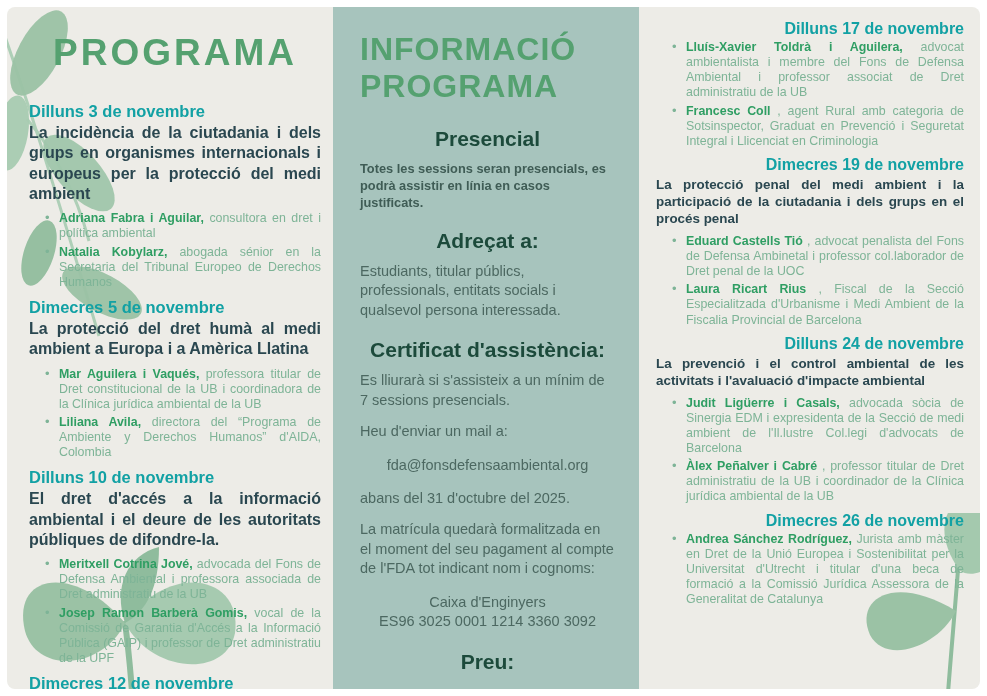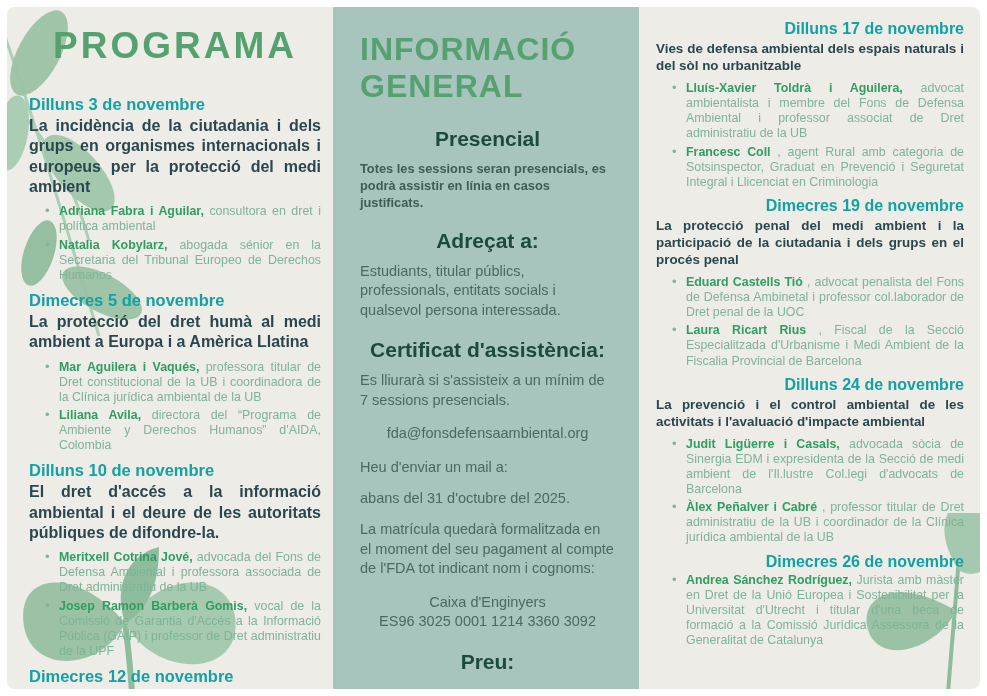--- a/index.html
+++ b/index.html
@@ -9,20 +9,21 @@
   }
   .frame{position:relative;width:987px;height:696px;box-sizing:border-box;padding:7px;background:#ffffff;}
   .page{
     position:relative;width:100%;height:100%;background:#edece7;border-radius:8px;
     display:flex;overflow:hidden;
   }
   
   .col-left{
     position:relative;z-index:2;width:326px;box-sizing:border-box;
     padding:10px 12px 0 22px;
+    margin-top:7px;
   }
   .col-middle{
     position:relative;z-index:2;width:306px;box-sizing:border-box;background:#a7c4bd;
     padding:18px 24px 0 27px;
   }
   .col-right{
     position:relative;z-index:2;flex:1;box-sizing:border-box;
     padding:6px 16px 0 17px;
   }
   
@@ -128,43 +129,42 @@
             </ul>
           </section>
           <section class="session">
             <h3 class="date">Dimecres 12 de novembre</h3>
             <p class="stitle">La participació pública davant de les administracions públiques i l'accés a la justícia per a la defensa del medi ambient</p>
           </section>
         </div>
     </div>
 
     <div class="col-middle">
-      <h1 class="info-title">INFORMACIÓ GENERAL</h1>
+      <h1 class="info-title">INFORMACIÓ PROGRAMA</h1>
       <div id="info-sections">
           <h2 class="mhead">Presencial</h2>
           <p class="mpara small-bold">Totes les sessions seran presencials, es podrà assistir en línia en casos justificats.</p>
           <h2 class="mhead">Adreçat a:</h2>
           <p class="mpara">Estudiants, titular públics, professionals, entitats socials i qualsevol persona interessada.</p>
           <h2 class="mhead">Certificat d'assistència:</h2>
           <p class="mpara">Es lliurarà si s'assisteix a un mínim de 7 sessions presencials.</p>
+          <p class="mpara">Heu d'enviar un mail a:</p>
           <p class="mpara center">fda@fonsdefensaambiental.org</p>
-          <p class="mpara">Heu d'enviar un mail a:</p>
           <p class="mpara">abans del 31 d'octubre del 2025.</p>
           <p class="mpara">La matrícula quedarà formalitzada en el moment del seu pagament al compte de l'FDA tot indicant nom i cognoms:</p>
           <p class="mpara center">Caixa d'Enginyers
 ES96 3025 0001 1214 3360 3092</p>
           <h2 class="mhead">Preu:</h2>
         </div>
     </div>
 
     <div class="col-right">
       <div id="right-sessions">
           <section class="session">
             <h3 class="date">Dilluns 17 de novembre</h3>
-            <p class="stitle">Vies de defensa ambiental dels espais naturals i del sòl no urbanitzable</p>
             <ul class="speakers">
               <li class="speaker"><span class="dot">•</span><span class="sname">Lluís-Xavier Toldrà i Aguilera,</span> <span class="sdesc">advocat ambientalista i membre del Fons de Defensa Ambiental i professor associat de Dret administratiu de la UB</span></li>
               <li class="speaker"><span class="dot">•</span><span class="sname">Francesc Coll</span> <span class="sdesc">, agent Rural amb categoria de Sotsinspector, Graduat en Prevenció i Seguretat Integral i Llicenciat en Criminologia</span></li>
             </ul>
           </section>
           <section class="session">
             <h3 class="date">Dimecres 19 de novembre</h3>
             <p class="stitle">La protecció penal del medi ambient i la participació de la ciutadania i dels grups en el procés penal</p>
             <ul class="speakers">
               <li class="speaker"><span class="dot">•</span><span class="sname">Eduard Castells Tió</span> <span class="sdesc">, advocat penalista del Fons de Defensa Ambinetal i professor col.laborador de Dret penal de la UOC</span></li>

